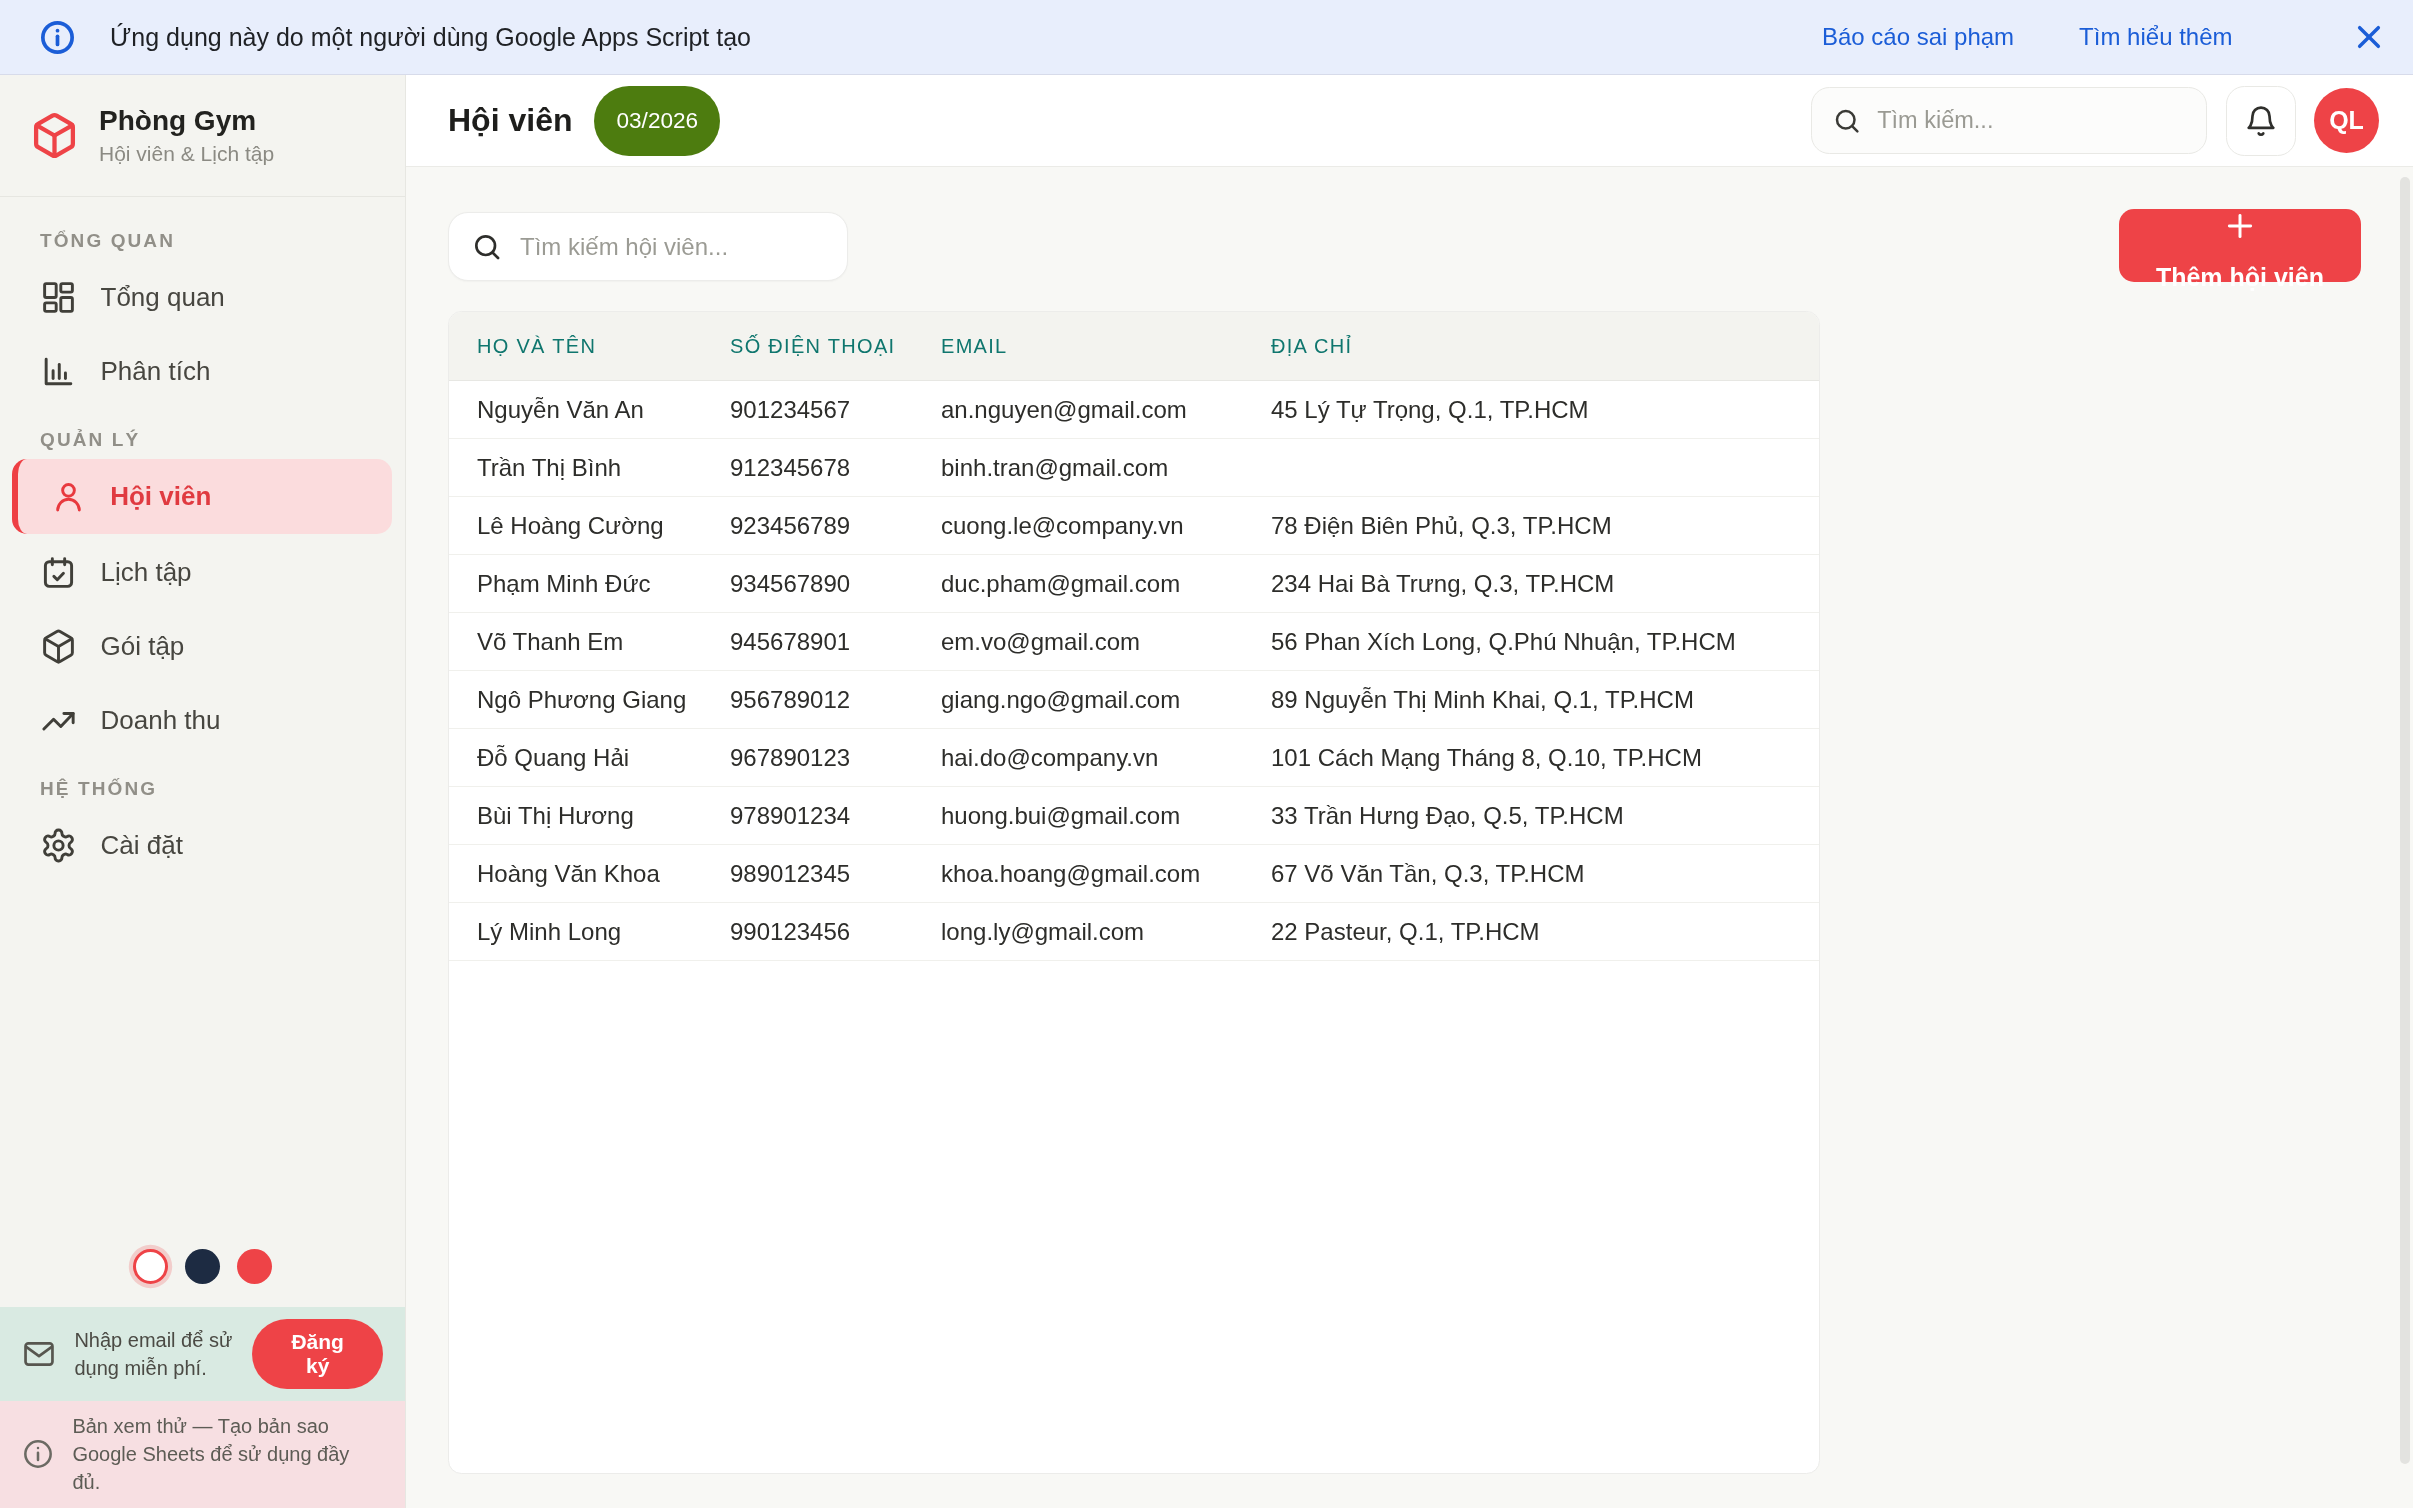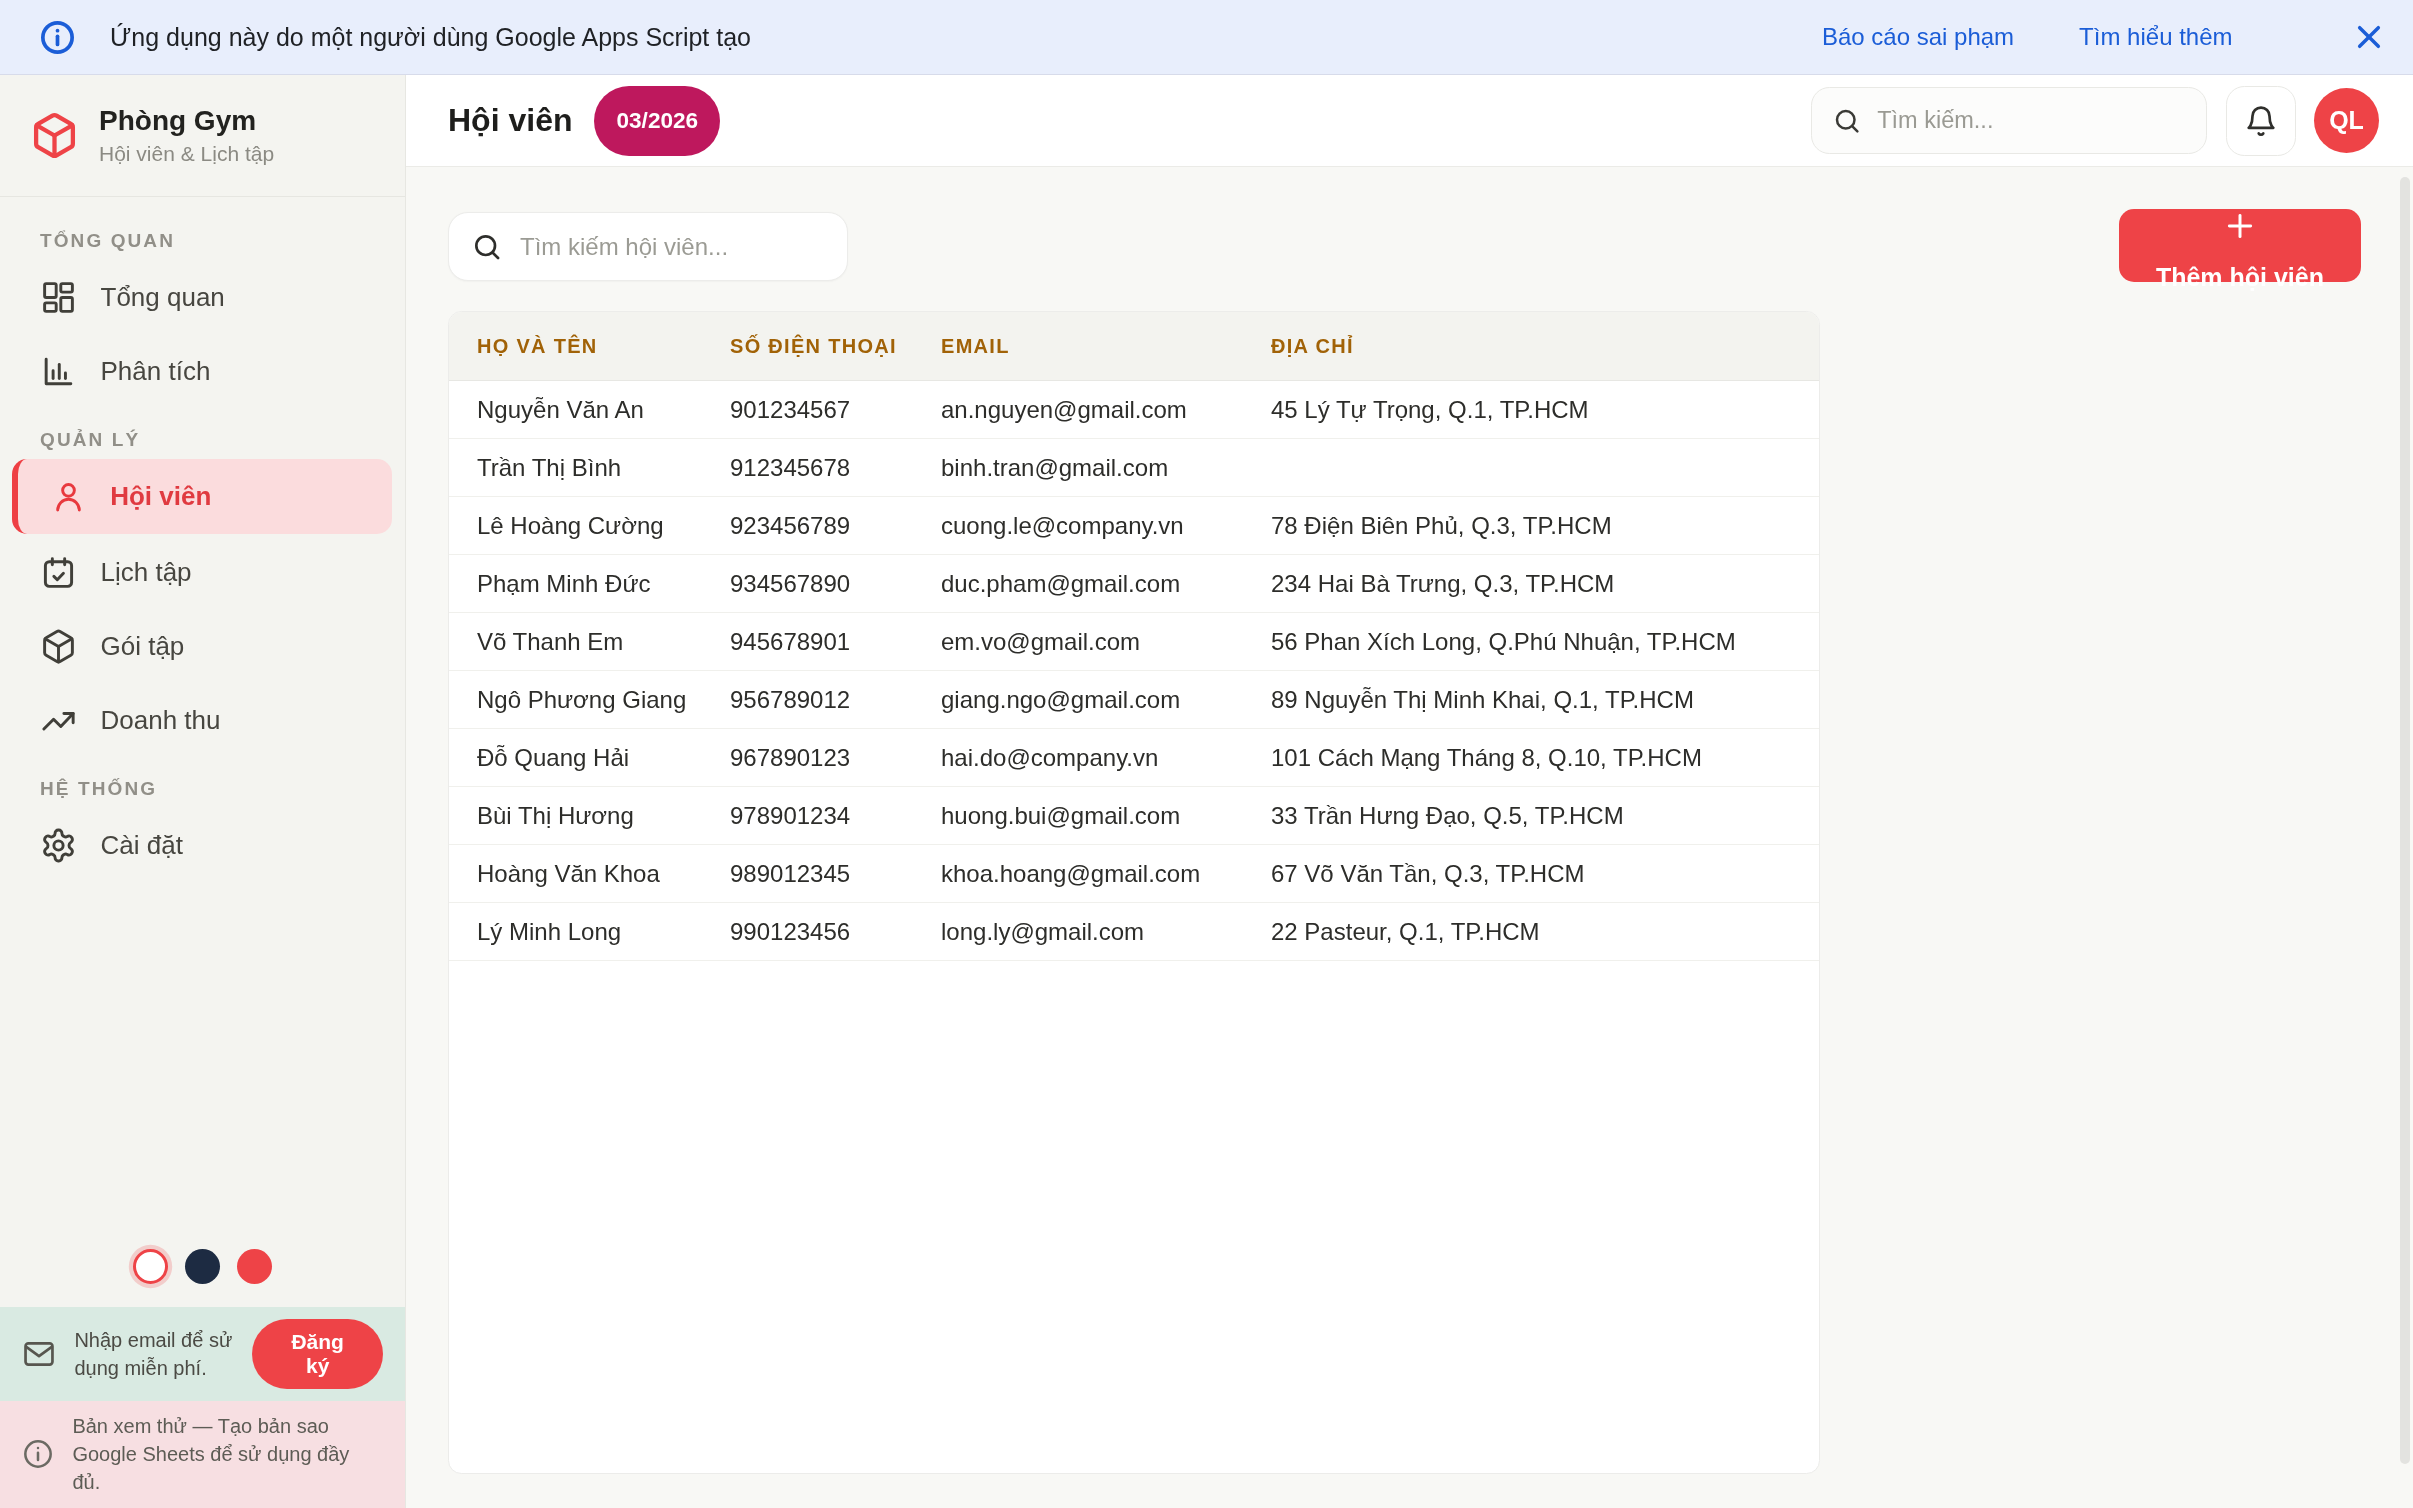--- a/index.html
+++ b/index.html
@@ -58,22 +58,22 @@
     align-items:center; padding:11.7px 22px; }
   .preview-banner .info2-ic { width:32px; height:32px; color:#6b6a63; flex:0 0 auto; }
   .preview-banner .pb-text { font-size:20px; color:#5d5c55; line-height:1.4;
     margin-left:18.4px; width:277px; }
 
   
   .main { flex:1 1 auto; position:relative; background:#f8f8f5; }
   .main-header { height:92px; background:#ffffff; border-bottom:0.8px solid #ebebe7;
     display:flex; align-items:center; padding:0 34px 0 42px; }
   .page-title { font-size:32px; font-weight:bold; color:#1e1e1c; }
-  .title-badge { margin-left:22px; background:#be185d; color:#ffffff; font-size:22.6px;
-    font-weight:bold; padding:22px 22px; border-radius:837px; }
+  .title-badge { margin-left:22px; background:#4d7c0f; color:#ffffff; font-size:22.6px;
+    font-weight:normal; padding:22px 22px; border-radius:837px; }
   .hdr-right { margin-left:auto; display:flex; align-items:center; gap:18.4px; }
   .search-box { width:396px; height:67px; background:#fcfcfb; border:0.8px solid #e9e9e5;
     border-radius:18.4px; display:flex; align-items:center; padding:0 20px; }
   .search-box .search-ic { width:30px; height:30px; color:#3a3a36; flex:0 0 auto; }
   .search-box input { flex:1; border:none; outline:none; background:transparent;
     font-size:23.5px; color:#333; margin-left:15px;
     font-family:"Liberation Sans","DejaVu Sans",sans-serif; }
   .search-box input::placeholder { color:#9a9a93; }
   .bell-btn { width:70px; height:70px; background:#ffffff; border:0.8px solid #e9e9e5;
     border-radius:18.4px; display:flex; align-items:center; justify-content:center; cursor:pointer; }
@@ -96,21 +96,21 @@
     color:#ffffff; border:none; border-radius:15px; font-size:25px; font-weight:bold;
     display:flex; align-items:center; gap:20px; padding:0 37px; cursor:pointer;
     font-family:"Liberation Sans","DejaVu Sans",sans-serif;flex-direction:column; }
   .add-btn .plus-ic { width:34px; height:34px; }
 
   .table-card { margin-top:30px; width:1372px; height:1163px; background:#ffffff;
     border:0.8px solid #ececea; border-radius:13.4px; overflow:hidden; }
   .thead { display:grid; grid-template-columns:253px 211px 330px 1fr; height:69px;
     align-items:center; background:#f3f3ef; border-bottom:0.8px solid #e7e7e3;
     padding-left:28px; }
-  .th { font-size:20px; font-weight:bold; letter-spacing:1.3px; color:#a16207;
+  .th { font-size:20px; font-weight:normal; letter-spacing:1.3px; color:#0f766e;
     text-transform:uppercase; }
   .trow { display:grid; grid-template-columns:253px 211px 330px 1fr; height:58px;
     align-items:center; padding-left:28px; border-bottom:0.8px solid #f0f0ec;
     background:#ffffff; cursor:pointer; }
   .tcell { font-size:24px; color:#2d2d2a; white-space:nowrap; overflow:hidden; }
 
   .scroll-thumb { position:absolute; top:102px; right:3.4px; width:10px; height:1287px;
     background:#e3e3e0; border-radius:5px; }
 
   svg { display:block; }

